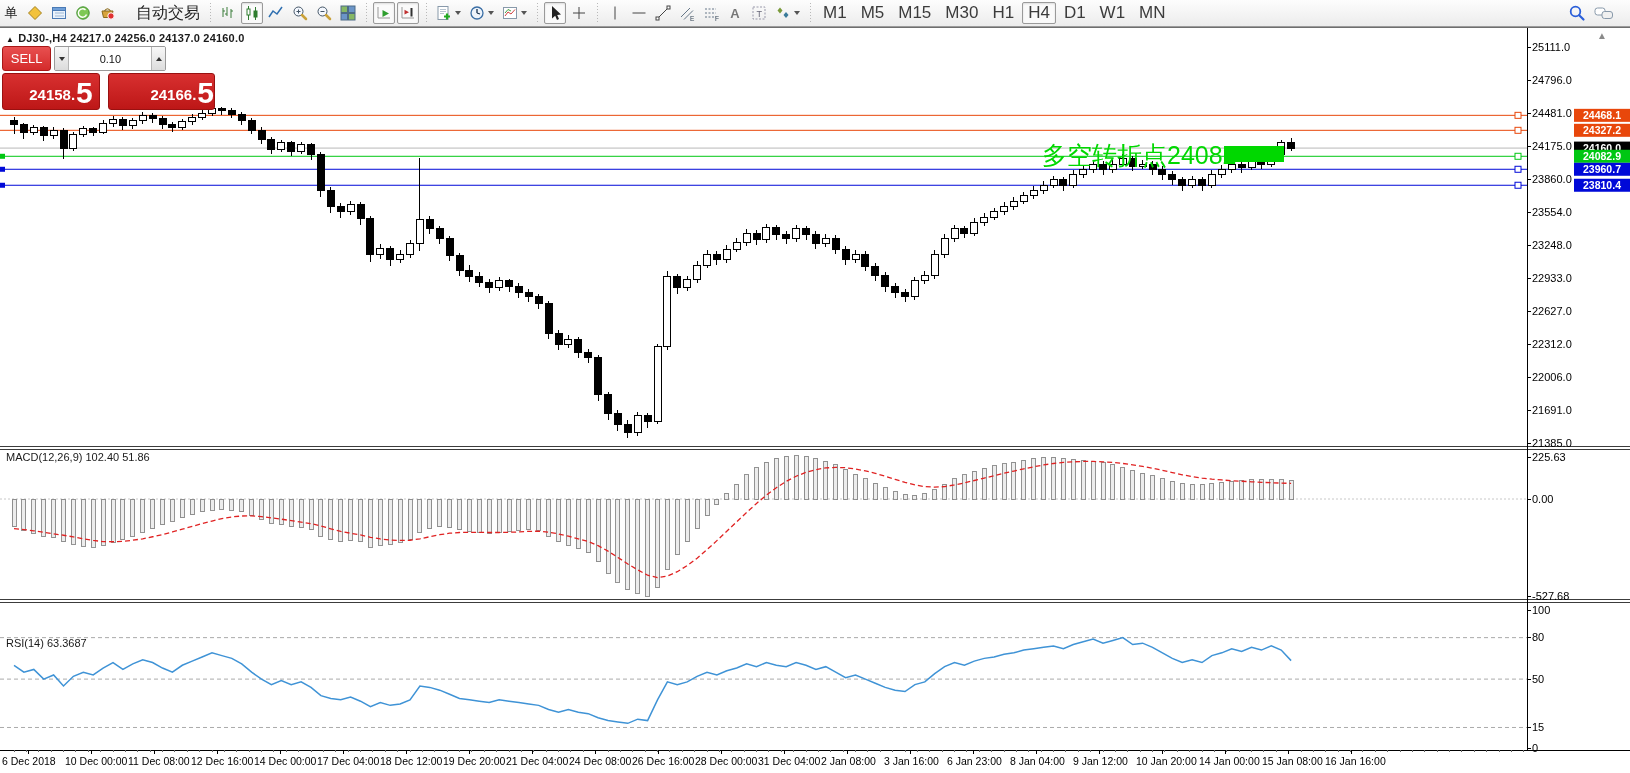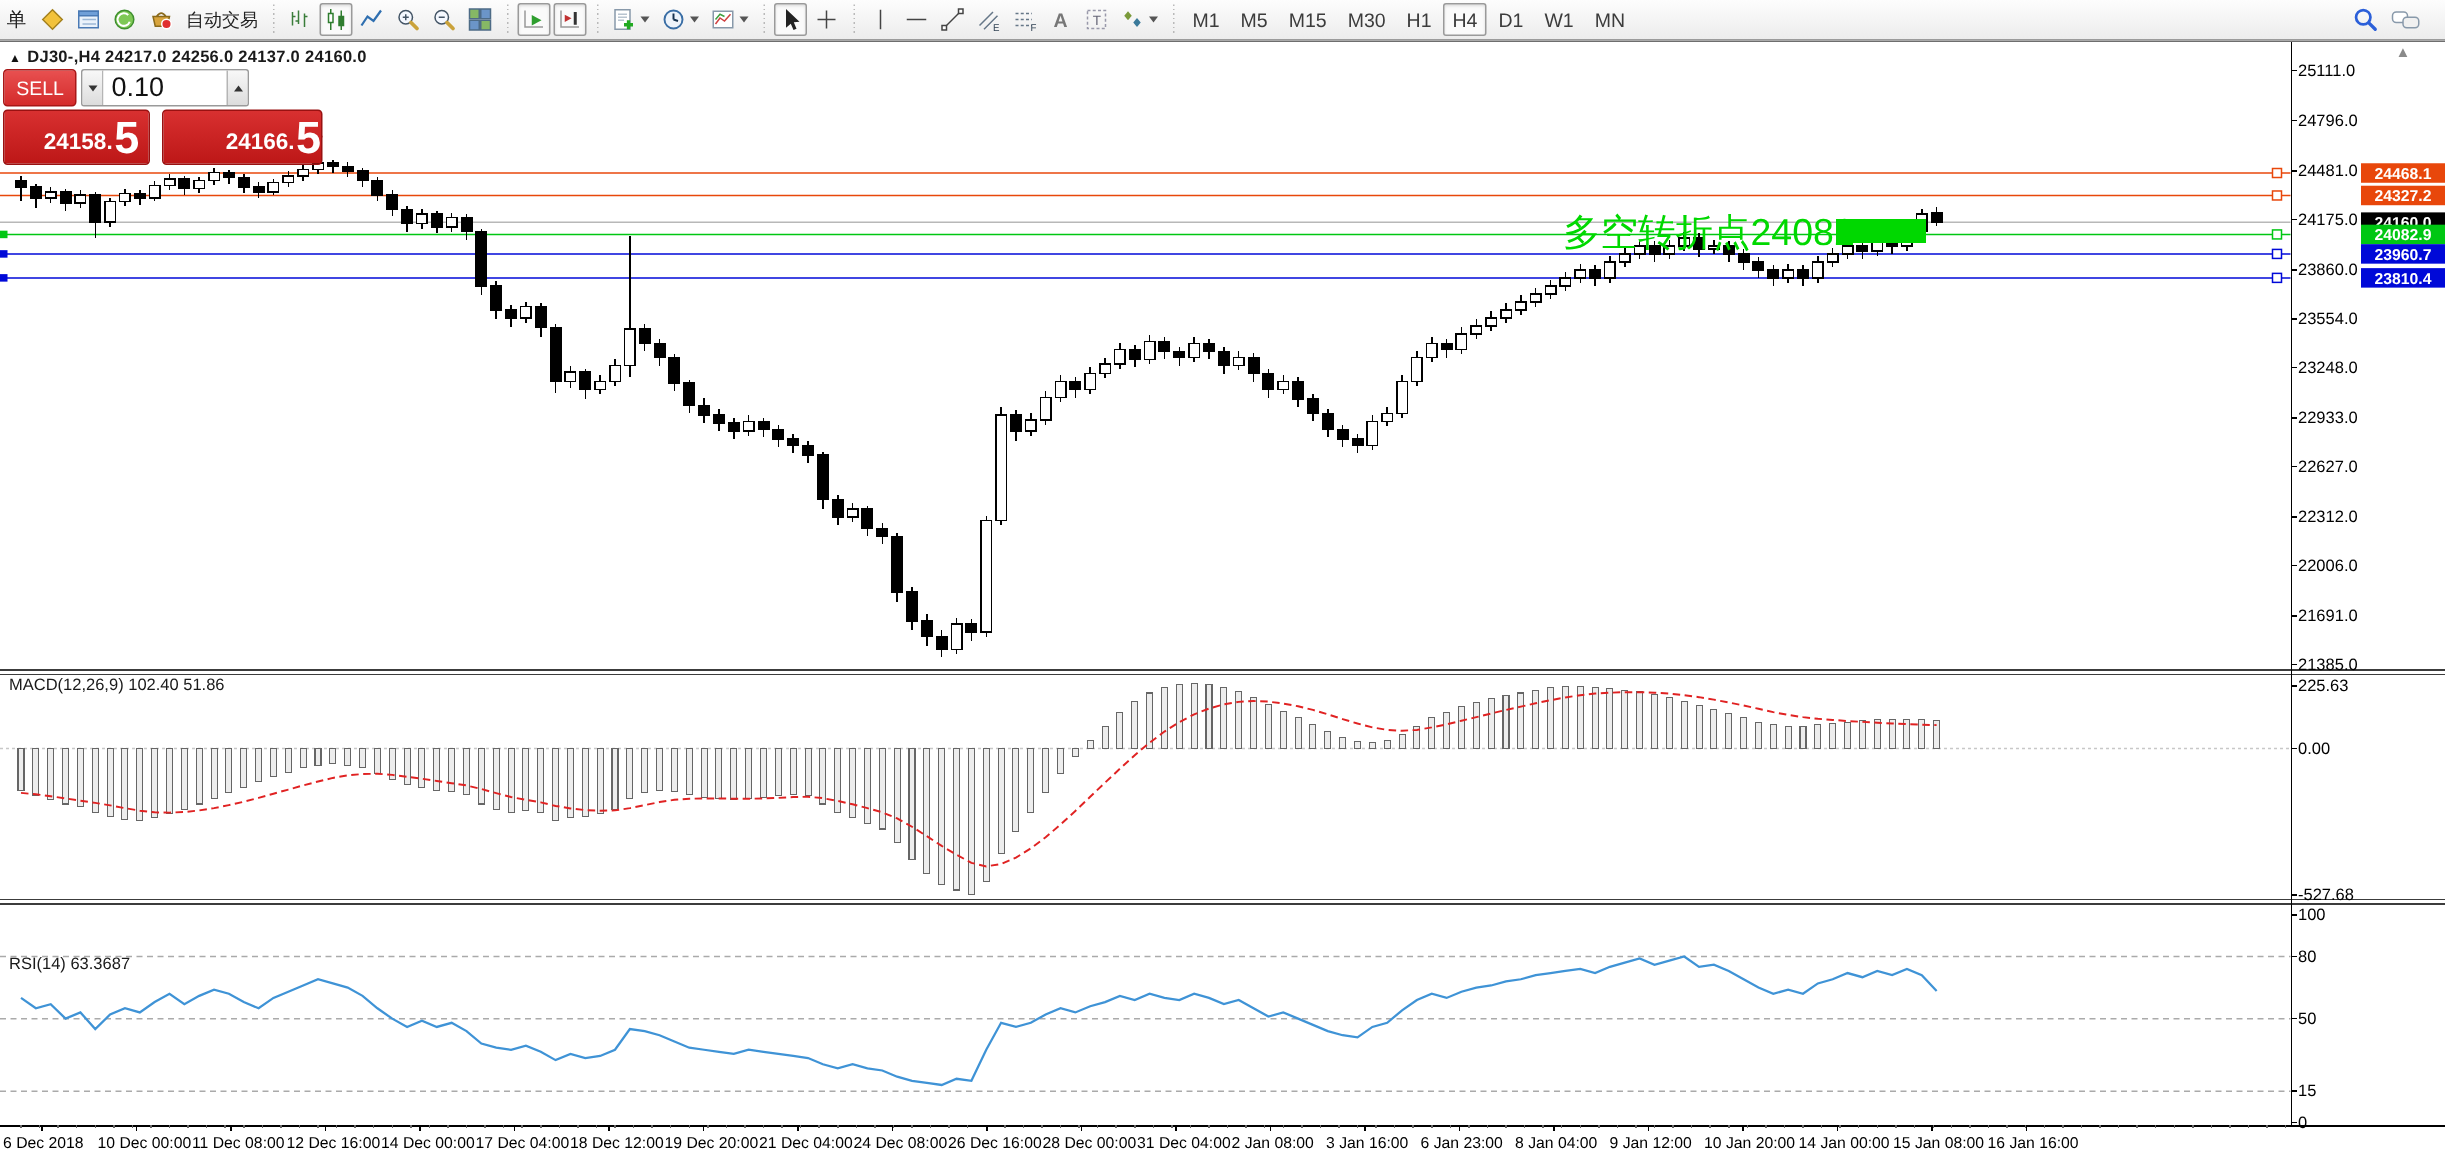--- a/index.html
+++ b/index.html
@@ -5,24 +5,24 @@
   html,body{margin:0;padding:0;background:#fff;overflow:hidden;}
   body{width:1630px;height:773px;font-family:"Liberation Sans",sans-serif;-webkit-font-smoothing:antialiased;}
   .app{position:relative;width:1630px;height:773px;}
   
   .toolbar{position:relative;height:27px;background:linear-gradient(#fdfdfd,#ececec);border-bottom:1px solid #9b9b9b;display:flex;align-items:center;padding:0 2px;box-sizing:border-box;}
   .tbtn{height:22px;min-width:22px;display:flex;align-items:center;justify-content:center;margin:0 1px;border:1px solid transparent;border-radius:2px;color:#444;font-size:11px;cursor:default;box-sizing:border-box;padding:0 2px;}
   .tbtn.active{background:#fafafa;border:1px solid #9a9a9a;box-shadow:inset 0 1px 2px rgba(0,0,0,.12);}
   .tb-sep{width:4px;height:20px;margin:0 4px;background:repeating-linear-gradient(to bottom,#b9b9b9 0 1px,transparent 1px 3px);background-size:1px 100%;background-position:center;background-repeat:no-repeat;}
   .tbtn svg{display:block;}
   .caret{width:0;height:0;border-left:3px solid transparent;border-right:3px solid transparent;border-top:4px solid #555;margin-left:3px;}
-  .tf{font-size:13px;color:#3c3c3c;padding:0 5px;}
+  .tf{font-size:17px;color:#3c3c3c;padding:0 5px;}
   .tb-right{margin-left:auto;display:flex;align-items:center;padding-right:10px;}
   .newordertxt{font-size:13px;color:#222;}
-  .autolabel{font-size:12px;color:#222;margin-left:8px;}
+  .autolabel{font-size:16px;color:#222;margin-left:20px;}
   
   .chart-window{position:relative;width:1630px;height:745px;background:#fff;border-top:1px solid #6e6e6e;box-sizing:border-box;}
   #chart-svg{position:absolute;left:0;top:0;}
   #chart-svg text{font-family:"Liberation Sans",sans-serif;}
   .symbol-label{position:absolute;left:6px;top:4px;font-size:11px;font-weight:bold;color:#1a1a1a;letter-spacing:.2px;}
   .symbol-label .expander{font-size:8px;margin-right:4px;color:#111;}
   .macd-label,.rsi-label{position:absolute;left:6px;font-size:11px;color:#1a1a1a;}
   .macd-label{top:423px;}
   .rsi-label{top:577px;margin-top:32px;}
   .annotation{position:absolute;left:1042px;top:112px;font-size:25px;font-weight:normal;line-height:30px;white-space:nowrap;}
@@ -31,21 +31,21 @@
   .trade-panel{position:absolute;left:2px;top:18px;width:213px;}
   .tp-row1{display:flex;height:25px;}
   .tp-sell-btn,.tp-buy-btn{width:52px;background:linear-gradient(#e85050,#d42b2b);border:1px solid #a81717;border-radius:3px;color:#fff;font-size:13px;font-weight:normal;display:flex;align-items:center;justify-content:center;box-sizing:border-box;}
   .tp-buy-btn{width:47px;margin-left:4px;margin-top:44px;}
   .tp-spin{display:flex;height:25px;margin-left:3px;border:1px solid #9a9a9a;border-radius:2px;overflow:hidden;background:#fff;box-sizing:border-box;}
   .tp-spin-btn{width:16px;background:linear-gradient(#f8f8f8,#dcdcdc);border-left:1px solid #b5b5b5;border-right:1px solid #b5b5b5;display:flex;align-items:center;justify-content:center;}
   .tp-spin-btn:first-child{border-left:none;}
   .tp-spin-btn:last-child{border-right:none;}
   .tri-down{width:0;height:0;border-left:3.5px solid transparent;border-right:3.5px solid transparent;border-top:4.5px solid #333;}
   .tri-up{width:0;height:0;border-left:3.5px solid transparent;border-right:3.5px solid transparent;border-bottom:4.5px solid #333;}
-  .tp-vol{width:72px;border:none;outline:none;font-size:18px;text-align:left;padding:0 5px;font-family:"Liberation Sans",sans-serif;color:#111;}
+  .tp-vol{width:72px;border:none;outline:none;font-size:11px;text-align:center;padding:0 5px;font-family:"Liberation Sans",sans-serif;color:#111;}
   .tp-row2{display:flex;margin-top:2px;height:37px;}
   .tp-price{background:linear-gradient(#d83030,#bd1717);border:1px solid #991111;border-radius:3px;color:#fff;display:flex;align-items:flex-end;justify-content:center;padding-bottom:1px;box-sizing:border-box;padding-left:20px;}
   .tp-price.sell{width:98px;}
   .tp-price.buy{width:107px;margin-left:8px;justify-content:flex-end;}
   .pmain{font-size:15px;font-weight:bold;line-height:26px;}
   .pdot{font-size:15px;font-weight:bold;line-height:26px;}
   .pbig{font-size:30px;font-weight:bold;line-height:30px;margin-left:1px;}
 </style>
 </head>
 <body>

